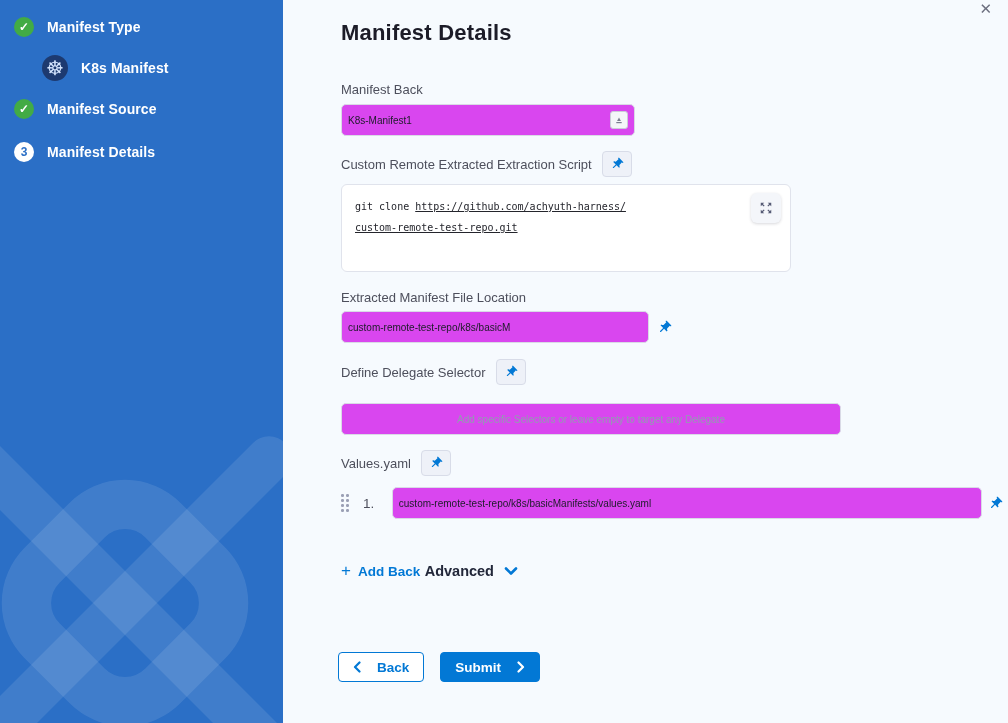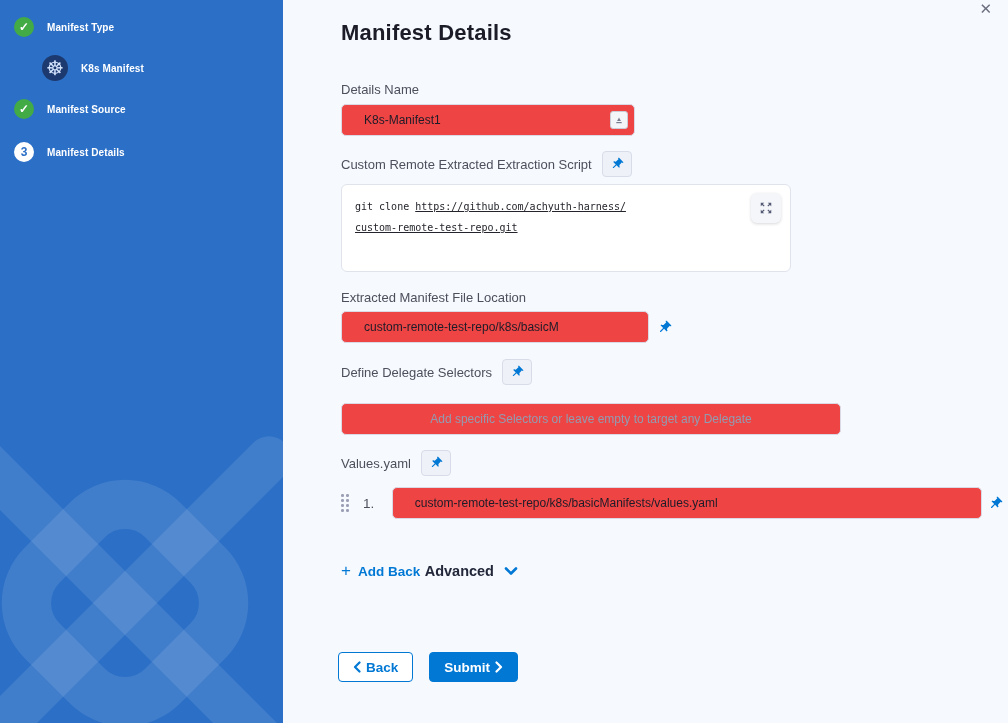--- a/index.html
+++ b/index.html
@@ -6,21 +6,21 @@
   html, body { width: 1008px; height: 723px; overflow: hidden; }
   body { font-family: "Liberation Sans", sans-serif; background: #ffffff; }
   .app { position: relative; width: 1008px; height: 723px; background: #f6fafe; overflow: hidden; }
 
   
   .sidebar { position: absolute; left: 0; top: 0; width: 283px; height: 100%;
              background: #2b6fc6; overflow: hidden; }
   .steps { position: relative; z-index: 2; padding: 14px 0 0 14px; }
   .step { display: flex; align-items: center; gap: 13px; margin-bottom: 17px; height: 26px; }
   .step.sub { margin-left: 28px; margin-top: -2px; margin-bottom: 15px; }
-  .step-label { color: #ffffff; font-size: 10px; font-weight: 600; letter-spacing: .1px; }
+  .step-label { color: #ffffff; font-size: 14px; font-weight: 600; letter-spacing: .1px; }
   .step.current .step-label { font-weight: 700; }
   .check-circle { width: 20px; height: 20px; border-radius: 50%; background: #42ab45;
                   color: #fff; font-size: 12px; font-weight: 700; display: flex;
                   align-items: center; justify-content: center; flex: 0 0 auto; }
   .num-circle { width: 20px; height: 20px; border-radius: 50%; background: #ffffff;
                 color: #2b6fc6; font-size: 12px; font-weight: 700; display: flex;
                 align-items: center; justify-content: center; flex: 0 0 auto; }
   .k8s-circle { width: 26px; height: 26px; border-radius: 50%; background: #1d3a70;
                 color: #d6e6ff; font-size: 20px; line-height: 1; display: flex;
                 align-items: center; justify-content: center; flex: 0 0 auto; }
@@ -33,23 +33,23 @@
                color: #6c6f7f; font-size: 15px; cursor: pointer; line-height: 18px; }
   h1 { margin-top: 4px; font-size: 22px; font-weight: 700; color: #1c1c28; letter-spacing: .2px; }
 
   .flabel { font-size: 13px; color: #4d4f5c; }
   .label-row { display: flex; align-items: center; gap: 10px; height: 28px; }
   .pin-btn { width: 30px; height: 26px; display: flex; align-items: center; justify-content: center;
              background: #eef1f8; border: 1px solid #d8dce8; border-radius: 4px; cursor: pointer; }
   .pin-flat { width: 26px; height: 28px; display: flex; align-items: center; justify-content: center;
               background: transparent; border: none; cursor: pointer; }
 
-  input.text { height: 32px; background: #ef4444; border: 1px solid #d9dae6; border-radius: 5px;
-               font-family: "Liberation Sans", sans-serif; font-size: 12px; color: #1c1c28;
-               padding: 0 22px; outline: none; }
+  input.text { height: 32px; background: #d946ef; border: 1px solid #d9dae6; border-radius: 5px;
+               font-family: "Liberation Sans", sans-serif; font-size: 10px; color: #1c1c28;
+               padding: 0 6px; outline: none; }
   input.text::placeholder { color: #929cb1; }
 
   .field-name { margin-top: 36px; }
   .input-wrap { position: relative; width: 294px; margin-top: 7px; }
   .input-wrap input { width: 100%; padding-right: 32px; }
   .fixed-icon { position: absolute; right: 7px; top: 7px; width: 18px; height: 18px;
                 display: flex; align-items: center; justify-content: center;
                 border: 1px solid #caccd8; border-radius: 3px; background: #f4f5f9; cursor: pointer; }
 
   .field-script { margin-top: 14px; }
@@ -79,21 +79,21 @@
 
   .add-file { display: inline-flex; align-items: center; gap: 7px; margin-top: 18px;
               background: none; border: none; color: #0278d5; font-family: "Liberation Sans", sans-serif;
               font-size: 13.5px; font-weight: 700; cursor: pointer; }
   .add-file .plus { font-size: 17px; font-weight: 400; line-height: 14px; }
 
   .advanced { display: inline-flex; align-items: center; gap: 10px; margin-top: 44px; cursor: pointer; }
   .advanced-label { font-size: 14.5px; font-weight: 700; color: #22273a; }
 
   .btn-row { display: flex; align-items: center; gap: 16px; margin-top: 72px; margin-left: -3px; }
-  .btn { height: 30px; display: inline-flex; align-items: center; gap: 5px; padding: 0 14px;
+  .btn { height: 30px; display: inline-flex; align-items: center; gap: 16px; padding: 0 14px;
          border-radius: 4px; font-family: "Liberation Sans", sans-serif; font-size: 13.5px;
          font-weight: 700; cursor: pointer; }
   .btn-back { background: #ffffff; border: 1.5px solid #0278d5; color: #0278d5; }
   .btn-submit { background: #0278d5; border: 1.5px solid #0278d5; color: #ffffff; }
 </style>
 </head>
 <body>
 
 <div class="app">
 
@@ -123,21 +123,21 @@
         <rect x="153" y="-45" width="44" height="440" rx="22" stroke="none" fill="rgba(255,255,255,0.10)"></rect>
       </g>
     </svg>
   </aside>
 
   <main class="main">
     <button class="close-btn">✕</button>
     <h1>Manifest Details</h1>
 
     
-    <div class="flabel field-name">Details Name</div>
+    <div class="flabel field-name">Manifest Back</div>
     <div class="input-wrap">
       <input class="text" type="text" readonly="" value="K8s-Manifest1" style="">
       <span class="fixed-icon">
         <svg width="12" height="13" viewBox="0 0 16 16">
             <path d="M8 4l2.6 4.5H5.4L8 4z" fill="#7a7d90"></path>
             <rect x="4.4" y="10" width="7.2" height="1.6" fill="#7a7d90"></rect>
           </svg>
       </span>
     </div>
 
@@ -165,21 +165,21 @@
       <input class="text" type="text" readonly="" value="custom-remote-test-repo/k8s/basicM" style="">
       <button class="pin-flat">
         <svg width="15" height="15" viewBox="0 0 24 24">
             <path transform="rotate(45 12 12)" fill="#0278d5" d="M16 9V4h1c.55 0 1-.45 1-1s-.45-1-1-1H7c-.55 0-1 .45-1 1s.45 1 1 1h1v5c0 1.66-1.34 3-3 3v2h5.97v7l1 1 1-1v-7H19v-2c-1.66 0-3-1.34-3-3z"></path>
           </svg>
       </button>
     </div>
 
     
     <div class="label-row field-delegate">
-      <span class="flabel">Define Delegate Selectors</span>
+      <span class="flabel">Define Delegate Selector</span>
       <button class="pin-btn">
         <svg width="14" height="14" viewBox="0 0 24 24">
             <path transform="rotate(45 12 12)" fill="#0278d5" d="M16 9V4h1c.55 0 1-.45 1-1s-.45-1-1-1H7c-.55 0-1 .45-1 1s.45 1 1 1h1v5c0 1.66-1.34 3-3 3v2h5.97v7l1 1 1-1v-7H19v-2c-1.66 0-3-1.34-3-3z"></path>
           </svg>
       </button>
     </div>
     <input class="text delegate-input" type="text" placeholder="Add specific Selectors or leave empty to target any Delegate" style="">
 
     
     <div class="label-row field-values">

